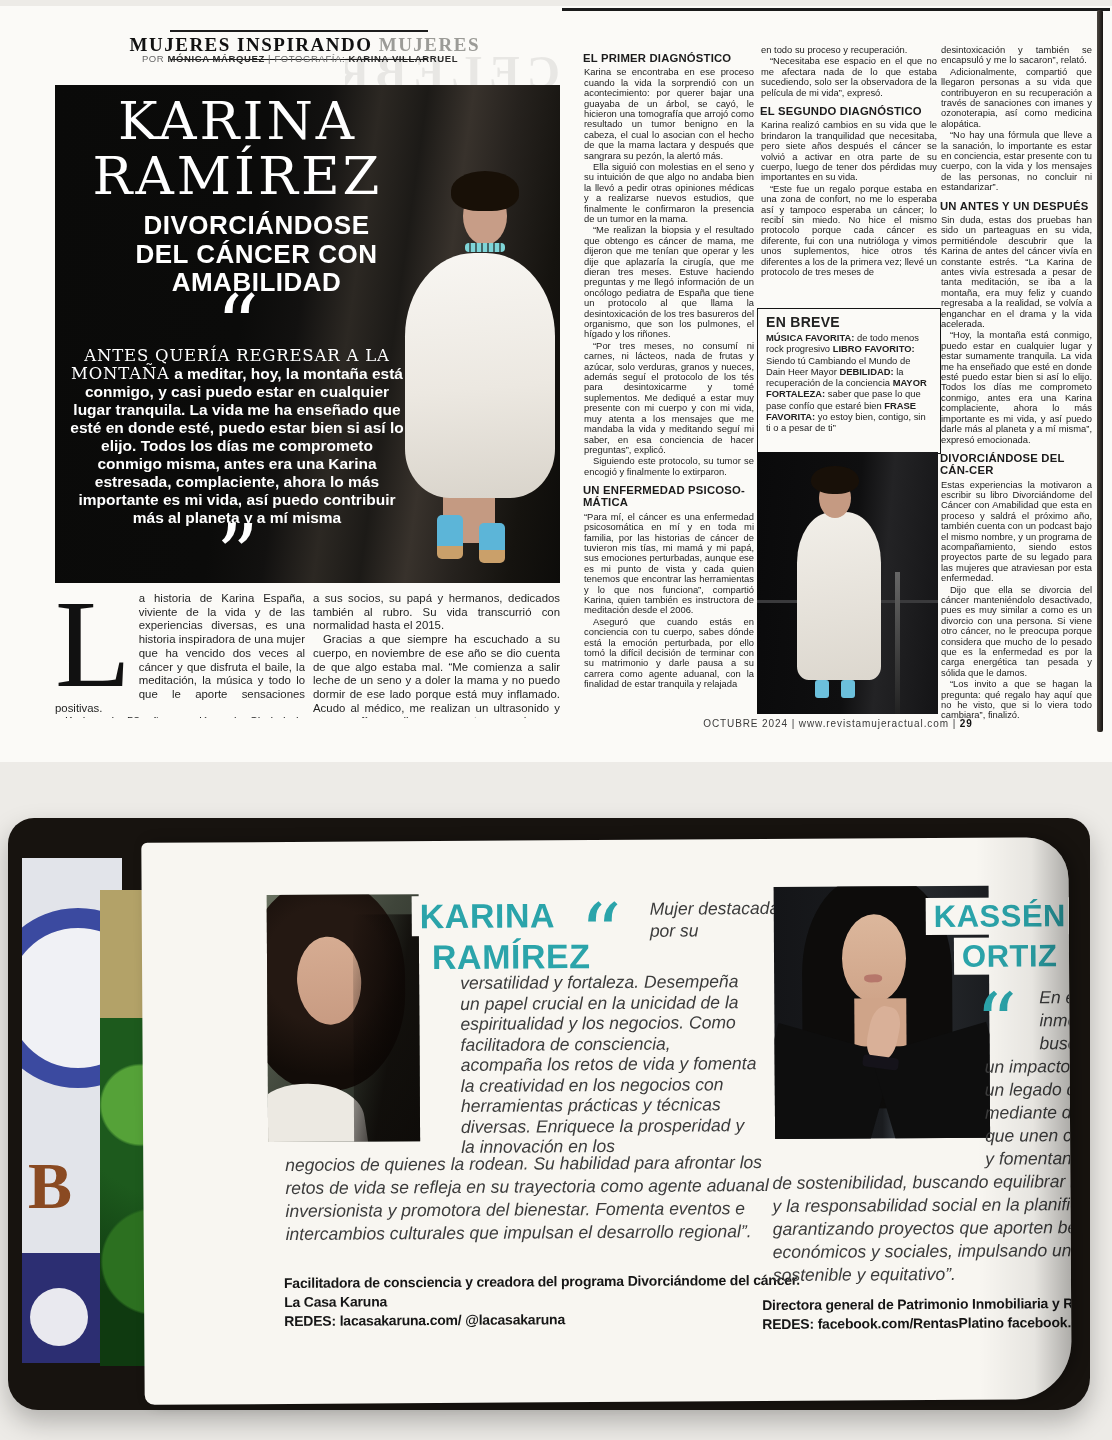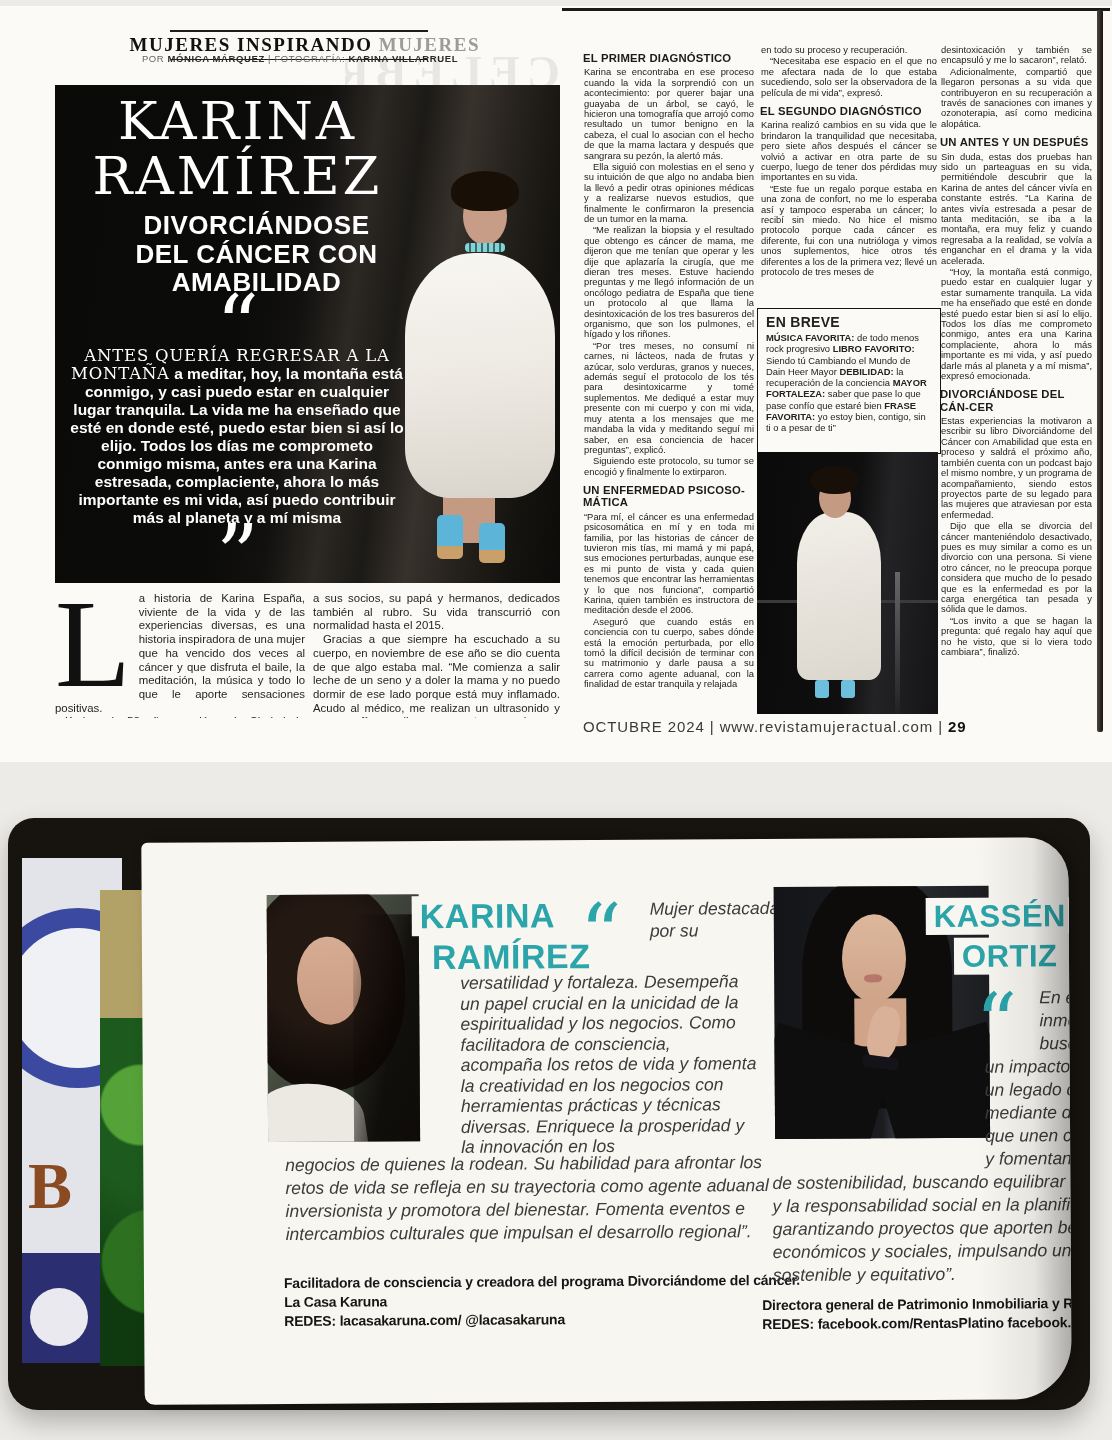--- a/index.html
+++ b/index.html
@@ -31,21 +31,21 @@
   .art-col{font-size:9.4px;line-height:10.4px;text-align:justify;color:#1b1b1b;overflow:hidden;hyphens:auto;}
   .art-col p{margin:1px;text-indent:9px;}
   .art-col p.ni{text-indent:0;}
   .art-h{font-weight:bold;font-size:11.3px;line-height:12.3px;margin:7px 0 3px;letter-spacing:.2px;text-align:left;text-indent:0;}
   .art-h.first{margin-top:8px;}
 
   .brief-box{border:1.5px solid #141414;padding:6px 8px;font-size:9.4px;line-height:11.3px;text-align:left;background:#fbfaf7;}
   .brief-title{font-weight:bold;font-size:14px;line-height:15px;margin:0 0 2px;letter-spacing:.3px;}
   .bl{font-weight:bold;}
 
-  .footer-line{font-size:15px;letter-spacing:.9px;color:#3a3a3a;text-align:left;}
+  .footer-line{font-size:10px;letter-spacing:.9px;color:#3a3a3a;text-align:center;}
   .footer-line .pg{font-weight:bold;color:#111;}
 
   
   .stack{left:8px;top:818px;width:1082px;height:592px;background:#17130f;border-radius:26px 22px 32px 30px;box-shadow:0 12px 26px rgba(0,0,0,.25);}
   .cover-blue{left:22px;top:858px;width:100px;height:505px;background:#e2e4ea;overflow:hidden;}
   .cover-green{left:100px;top:890px;width:136px;height:476px;overflow:hidden;background:#123c12;}
   .mainpage{left:143px;top:840px;width:927px;height:562px;background:#f8f6f1;border-radius:6px 42px 58px 10px;overflow:hidden;transform:rotate(-0.35deg);box-shadow:6px 0 14px rgba(0,0,0,.28);}
   .page-curl{left:0;top:0;width:100%;height:100%;background:linear-gradient(to right,rgba(0,0,0,0) 90%,rgba(0,0,0,.07) 96%,rgba(0,0,0,.3) 100%);pointer-events:none;}
 
   .teal-name{color:#2ba4aa;font-weight:bold;letter-spacing:.5px;background:#f8f6f1;padding:2px 8px 2px 8px;white-space:nowrap;}
@@ -158,20 +158,21 @@
       <div class="abs" style="left:40px;top:60px;width:84px;height:168px;background:linear-gradient(170deg,#f2efe9,#dcd7ce);border-radius:42% 42% 14% 14%/30% 30% 8% 8%;"></div>
       <div class="abs" style="left:62px;top:26px;width:32px;height:40px;background:#c59a82;border-radius:50%;"></div>
       <div class="abs" style="left:54px;top:14px;width:48px;height:28px;background:#181008;border-radius:50% 50% 45% 45%;"></div>
       <div class="abs" style="left:58px;top:228px;width:14px;height:18px;background:#6cc0dc;border-radius:3px;"></div>
       <div class="abs" style="left:84px;top:228px;width:14px;height:18px;background:#6cc0dc;border-radius:3px;"></div>
     </div>
 
     <div class="abs art-col" style="left:940px;top:38px;width:153px;height:678px;">
       <p class="ni">desintoxicación y también se encapsuló y me lo sacaron”, relató.</p>
       <p>Adicionalmente, compartió que llegaron personas a su vida que contribuyeron en su recuperación a través de sanaciones con imanes y ozonoterapia, así como medicina alopática.</p>
+      <p>“No hay una fórmula que lleve a la sanación, lo importante es estar en conciencia, estar presente con tu cuerpo, con la vida y los mensajes de las personas, no concluir ni estandarizar”.</p>
       <div class="art-h">UN ANTES Y UN DESPUÉS</div>
       <p class="ni">Sin duda, estas dos pruebas han sido un parteaguas en su vida, permitiéndole descubrir que la Karina de antes del cáncer vivía en constante estrés. “La Karina de antes vivía estresada a pesar de tanta meditación, se iba a la montaña, era muy feliz y cuando regresaba a la realidad, se volvía a enganchar en el drama y la vida acelerada.</p>
       <p>“Hoy, la montaña está conmigo, puedo estar en cualquier lugar y estar sumamente tranquila. La vida me ha enseñado que esté en donde esté puedo estar bien si así lo elijo. Todos los días me comprometo conmigo, antes era una Karina complaciente, ahora lo más importante es mi vida, y así puedo darle más al planeta y a mí misma”, expresó emocionada.</p>
       <div class="art-h">DIVORCIÁNDOSE DEL CÁN-CER</div>
       <p class="ni">Estas experiencias la motivaron a escribir su libro Divorciándome del Cáncer con Amabilidad que esta en proceso y saldrá el próximo año, también cuenta con un podcast bajo el mismo nombre, y un programa de acompañamiento, siendo estos proyectos parte de su legado para las mujeres que atraviesan por esta enfermedad.</p>
       <p>Dijo que ella se divorcia del cáncer manteniéndolo desactivado, pues es muy similar a como es un divorcio con una persona. Si viene otro cáncer, no le preocupa porque considera que mucho de lo pesado que es la enfermedad es por la carga energética tan pesada y sólida que le damos.</p>
       <p>“Los invito a que se hagan la pregunta: qué regalo hay aquí que no he visto, que si lo viera todo cambiara”, finalizó.</p>
     </div>
 
     <div class="abs footer-line" style="left:583px;top:712px;width:510px;">

